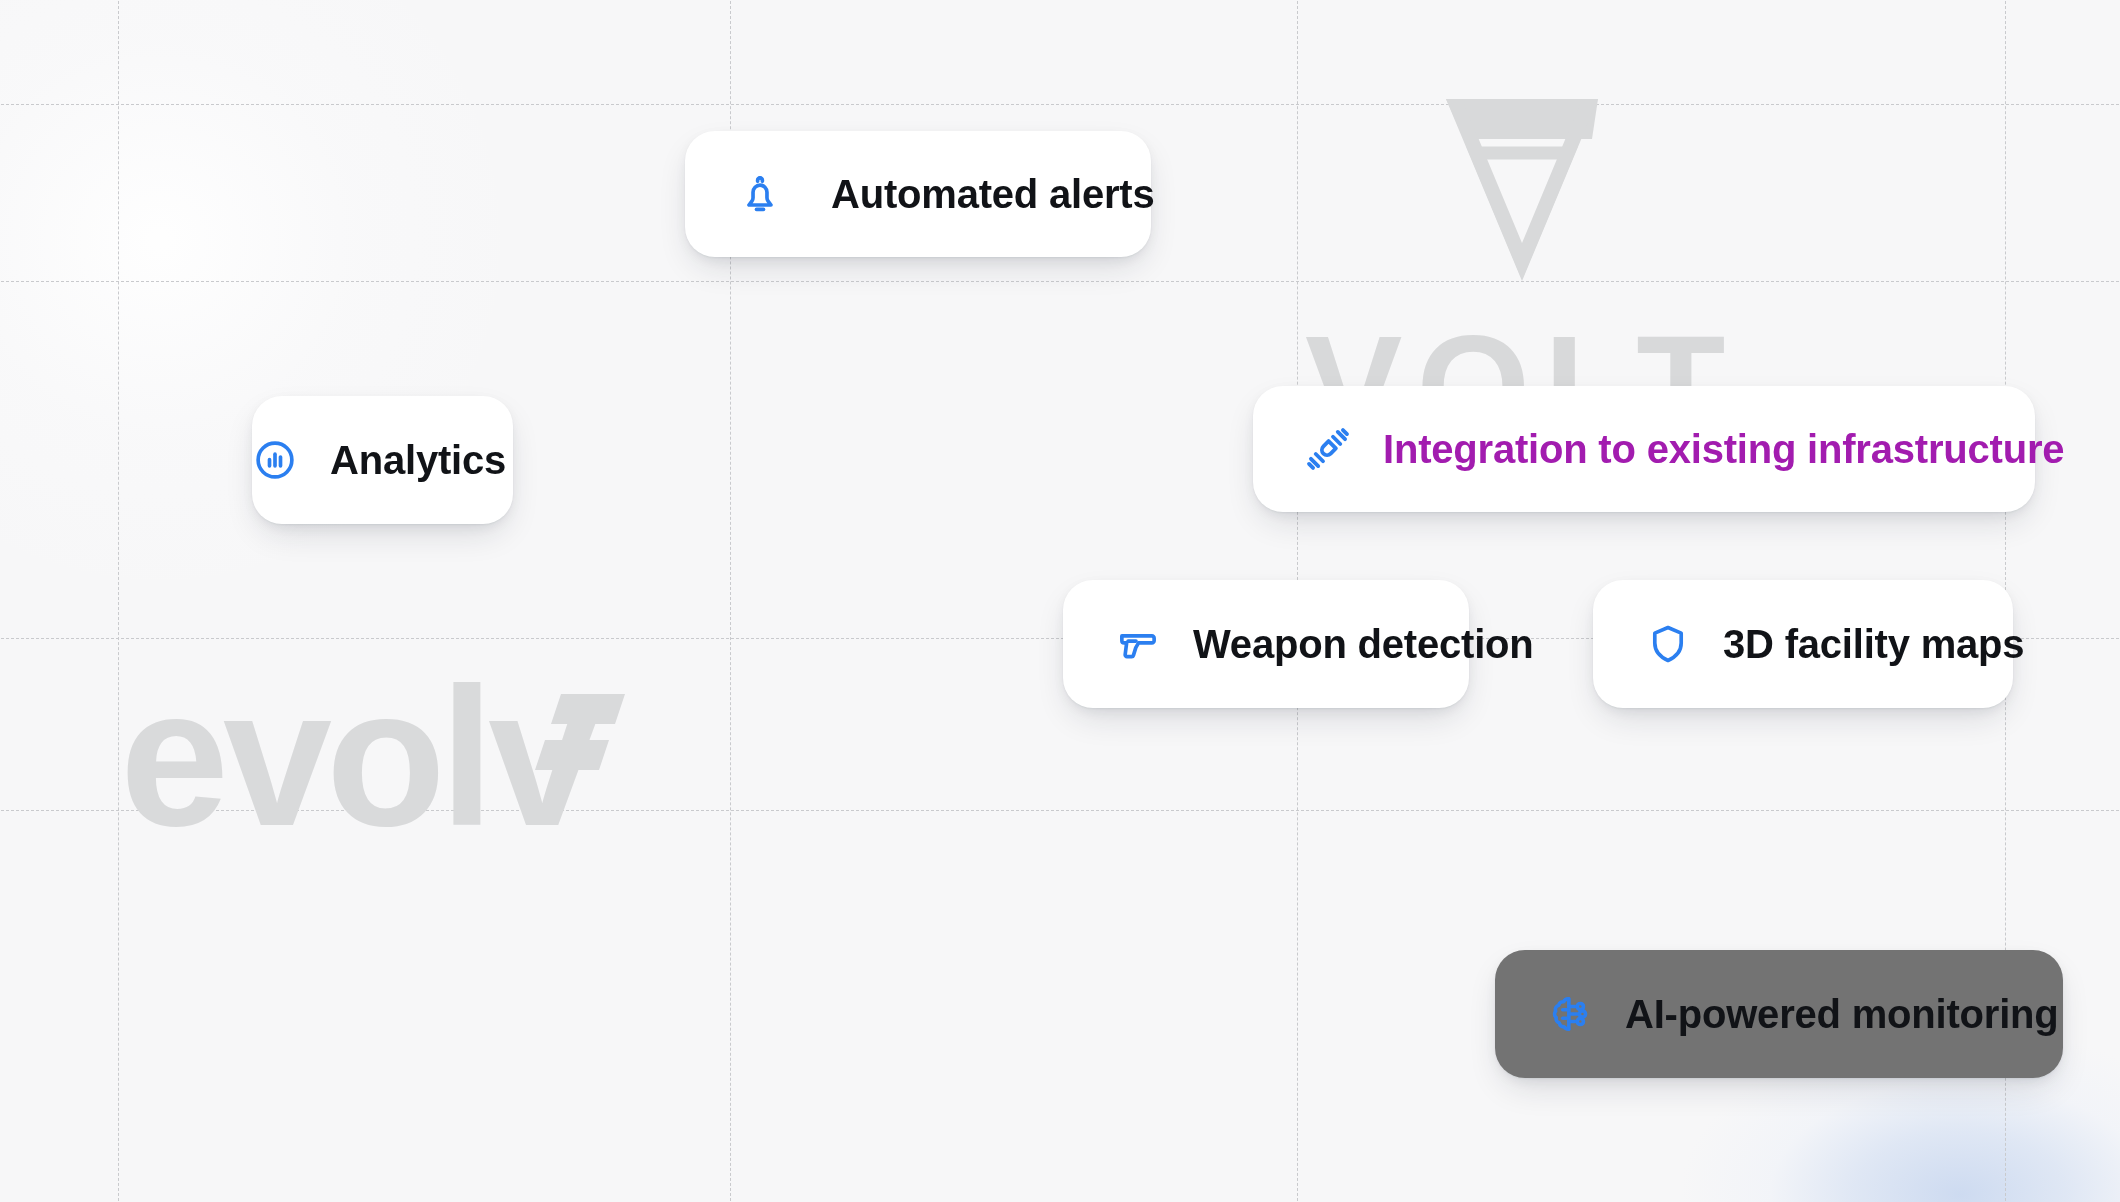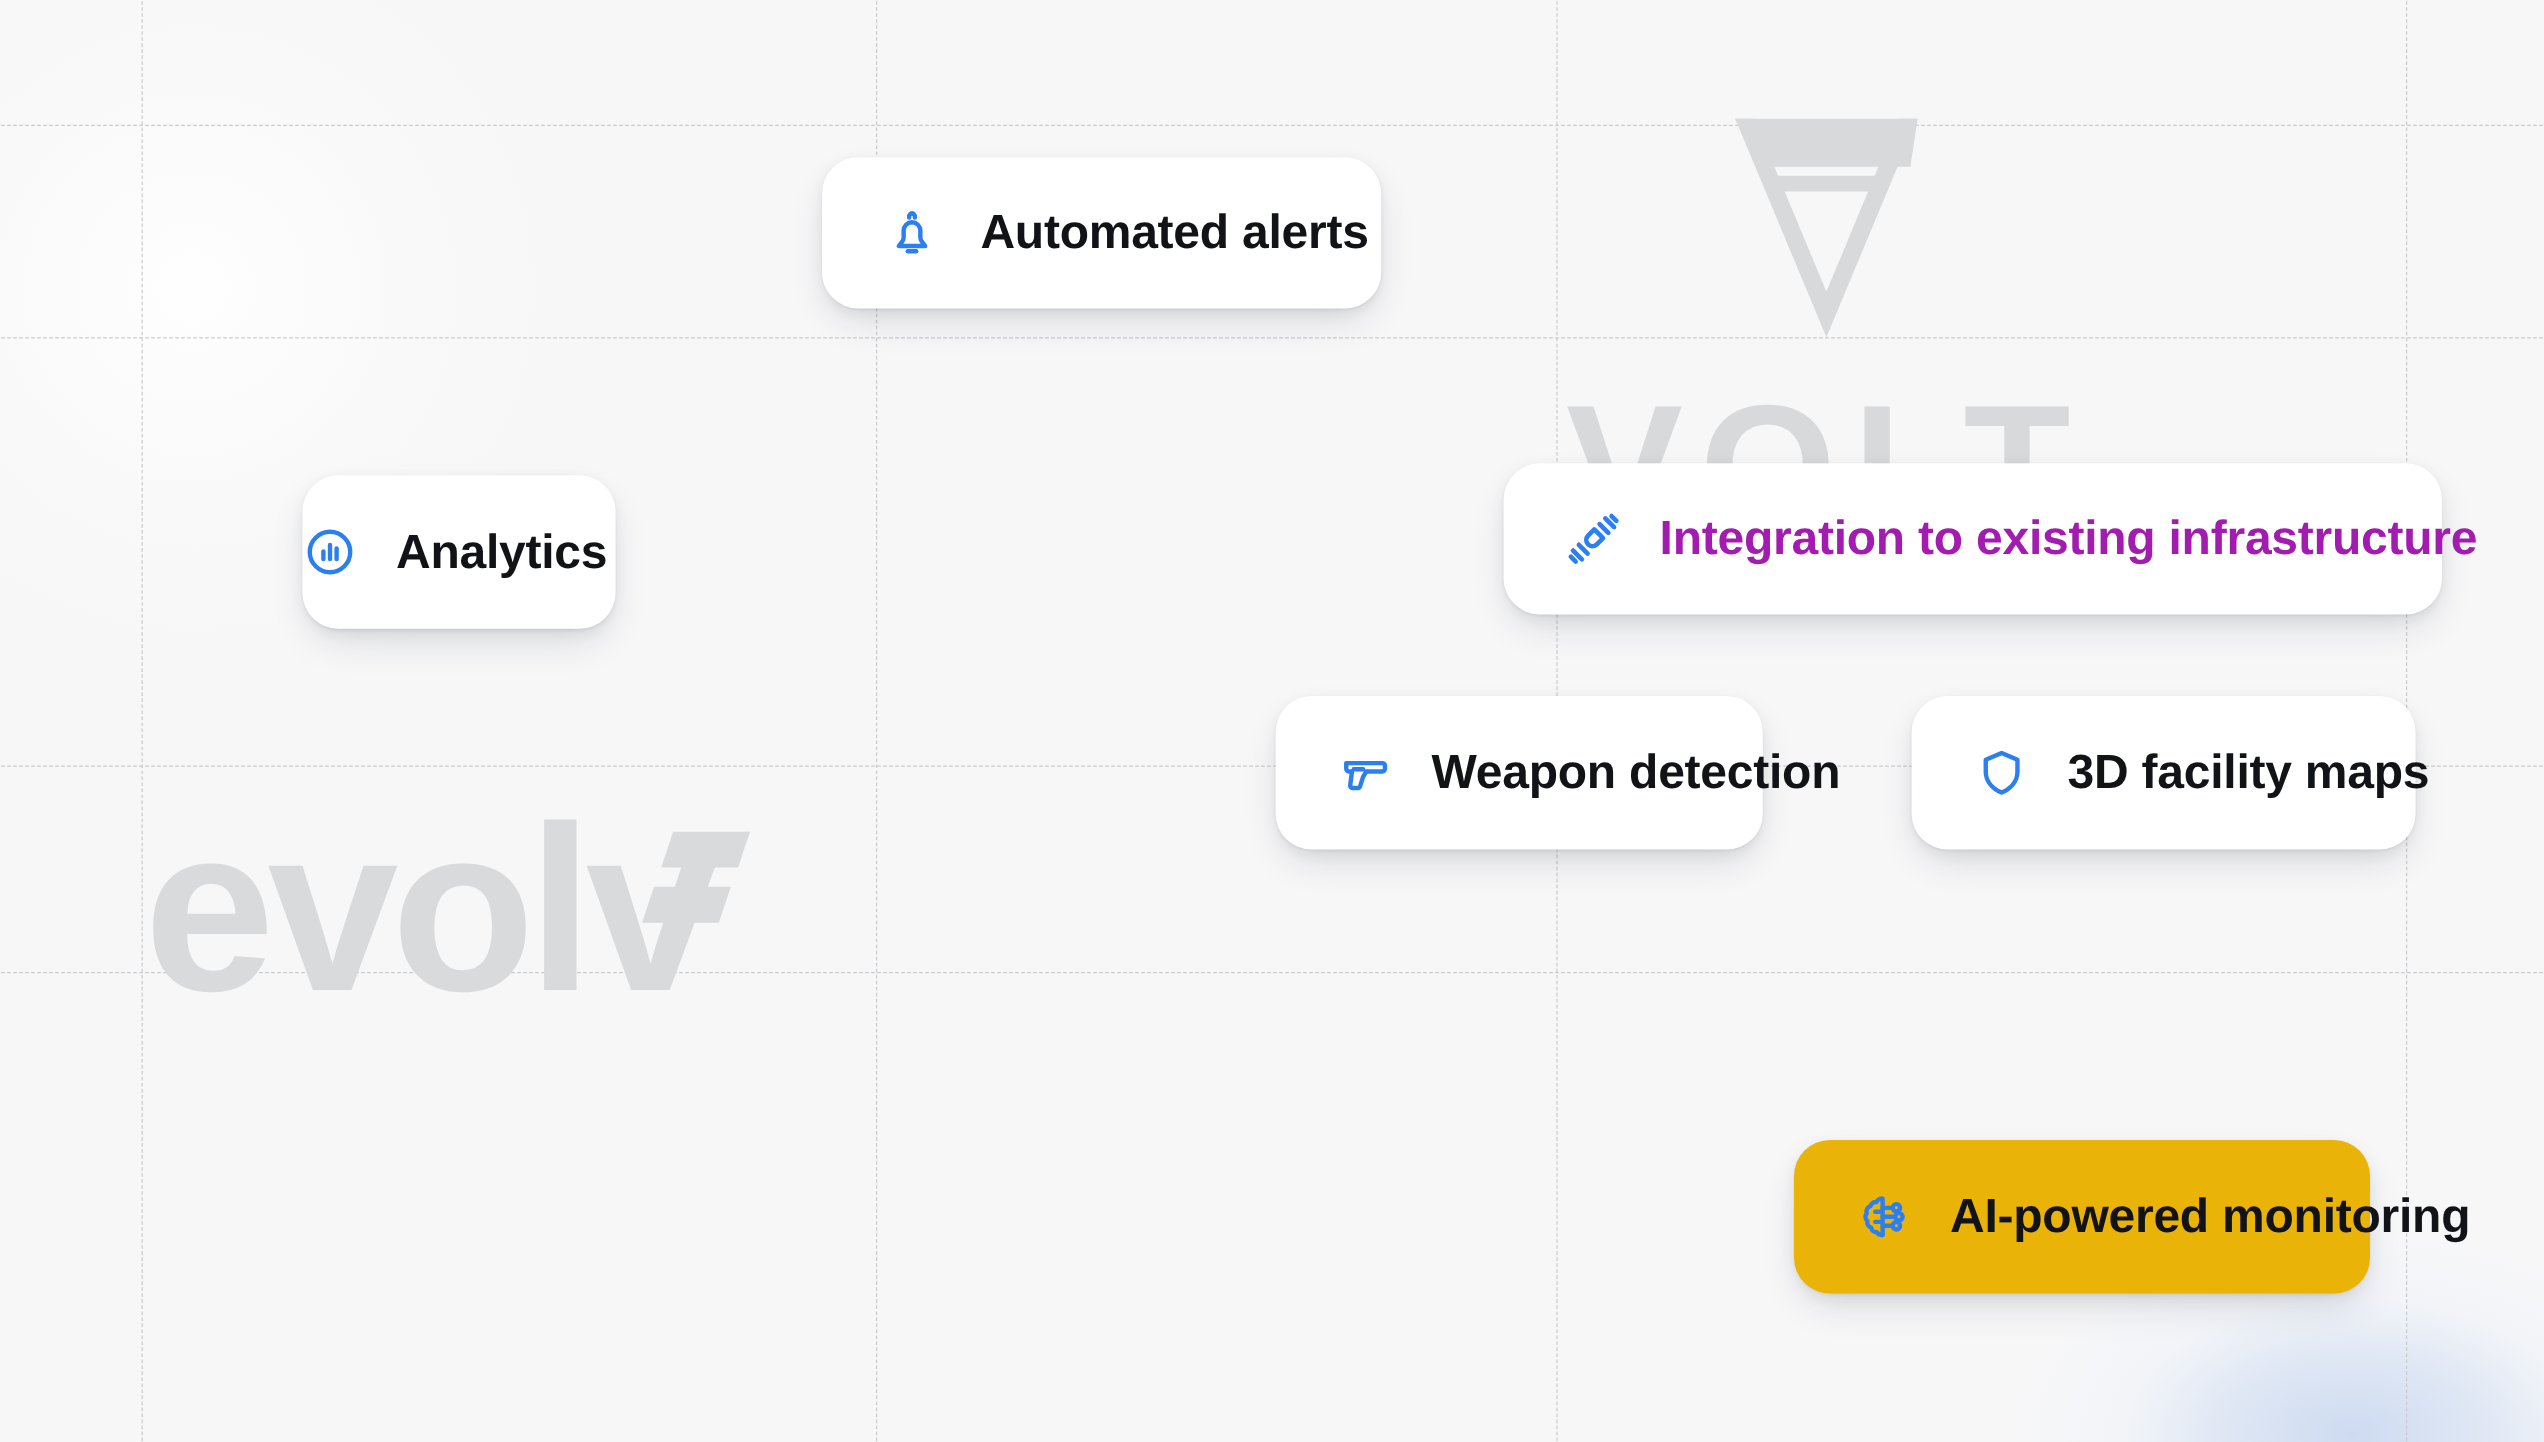--- a/index.html
+++ b/index.html
@@ -110,21 +110,21 @@
 
 <div class="pill" style="left: 685px; top: 131px; width: 466px; height: 126px; padding-left: 52px; background: rgb(255, 255, 255);">
       <span class="ico">
         <svg width="44" height="44" viewBox="0 0 24 24" fill="none" stroke="#2B7FF0" stroke-width="2" stroke-linecap="round" stroke-linejoin="round">
       <path d="M12 3.2a1.3 1.3 0 0 1 1.3 1.3v.6"></path>
       <path d="M10.7 5.1v-.6A1.3 1.3 0 0 1 12 3.2"></path>
       <path d="M6 18h12l-1.6-2.1a3 3 0 0 1-.6-1.8V11a3.8 3.8 0 0 0-7.6 0v3.1a3 3 0 0 1-.6 1.8L6 18Z"></path>
       <path d="M10.1 20.4h3.8"></path>
     </svg>
       </span>
-      <span class="lbl" style="font-size: 40px; margin-left: 34px; color: rgb(17, 19, 23);">Automated alerts</span>
+      <span class="lbl" style="font-size: 40px; margin-left: 48px; color: rgb(17, 19, 23);">Automated alerts</span>
     </div>
     <div class="pill" style="left: 252px; top: 396px; width: 261px; height: 128px; background: rgb(255, 255, 255);">
       <span class="ico">
         <svg width="44" height="44" viewBox="0 0 24 24" fill="none" stroke="#2B7FF0" stroke-width="2" stroke-linecap="round" stroke-linejoin="round">
       <circle cx="12" cy="12" r="9.2"></circle>
       <path d="M9 15.2v-3.4"></path>
           <path d="M12 15.2V8.8"></path>
           <path d="M15 15.2v-4.8"></path>
     </svg>
       </span>
@@ -155,21 +155,21 @@
       <span class="lbl" style="font-size: 40px; margin-left: 32px; color: rgb(17, 19, 23);">Weapon detection</span>
     </div>
     <div class="pill" style="left: 1593px; top: 580px; width: 420px; height: 128px; padding-left: 52px; background: rgb(255, 255, 255);">
       <span class="ico">
         <svg width="44" height="44" viewBox="0 0 24 24" fill="none" stroke="#2B7FF0" stroke-width="2" stroke-linecap="round" stroke-linejoin="round">
       <path d="M12 3 19.2 6.1v5.4c0 4.2-2.9 7.6-7.2 9.5-4.3-1.9-7.2-5.3-7.2-9.5V6.1Z"></path>
     </svg>
       </span>
       <span class="lbl" style="font-size: 40px; margin-left: 32px; color: rgb(17, 19, 23);">3D facility maps</span>
     </div>
-    <div class="pill" style="left: 1495px; top: 950px; width: 480px; height: 128px; padding-left: 52px; background: #eab308;">
+    <div class="pill" style="left: 1495px; top: 950px; width: 568px; height: 128px; padding-left: 52px; background: #737373;">
       <span class="ico">
         <svg width="46" height="46" viewBox="0 0 24 24" fill="none" stroke="#2B7FF0" stroke-width="1.9" stroke-linecap="round" stroke-linejoin="round">
       <path d="M11.2 4.1a2.6 2.6 0 0 0-2.5 1.5 2.4 2.4 0 0 0-2.6 1.8 2.4 2.4 0 0 0-1.6 3.1 2.5 2.5 0 0 0 .3 3.4 2.4 2.4 0 0 0 1.6 2.8 2.5 2.5 0 0 0 2.5 2 2.6 2.6 0 0 0 2.3 1.2"></path>
       <path d="M11.4 4.1v15.8"></path>
       <path d="M11.4 8.1h3.3"></path>
       <path d="M11.4 12h4.6"></path>
       <path d="M11.4 15.9h3.3"></path>
       <path d="M8.2 9.8h2"></path>
           <path d="M8.2 14.2h2"></path>
       <circle cx="17.4" cy="8.1" r="1.6"></circle>

